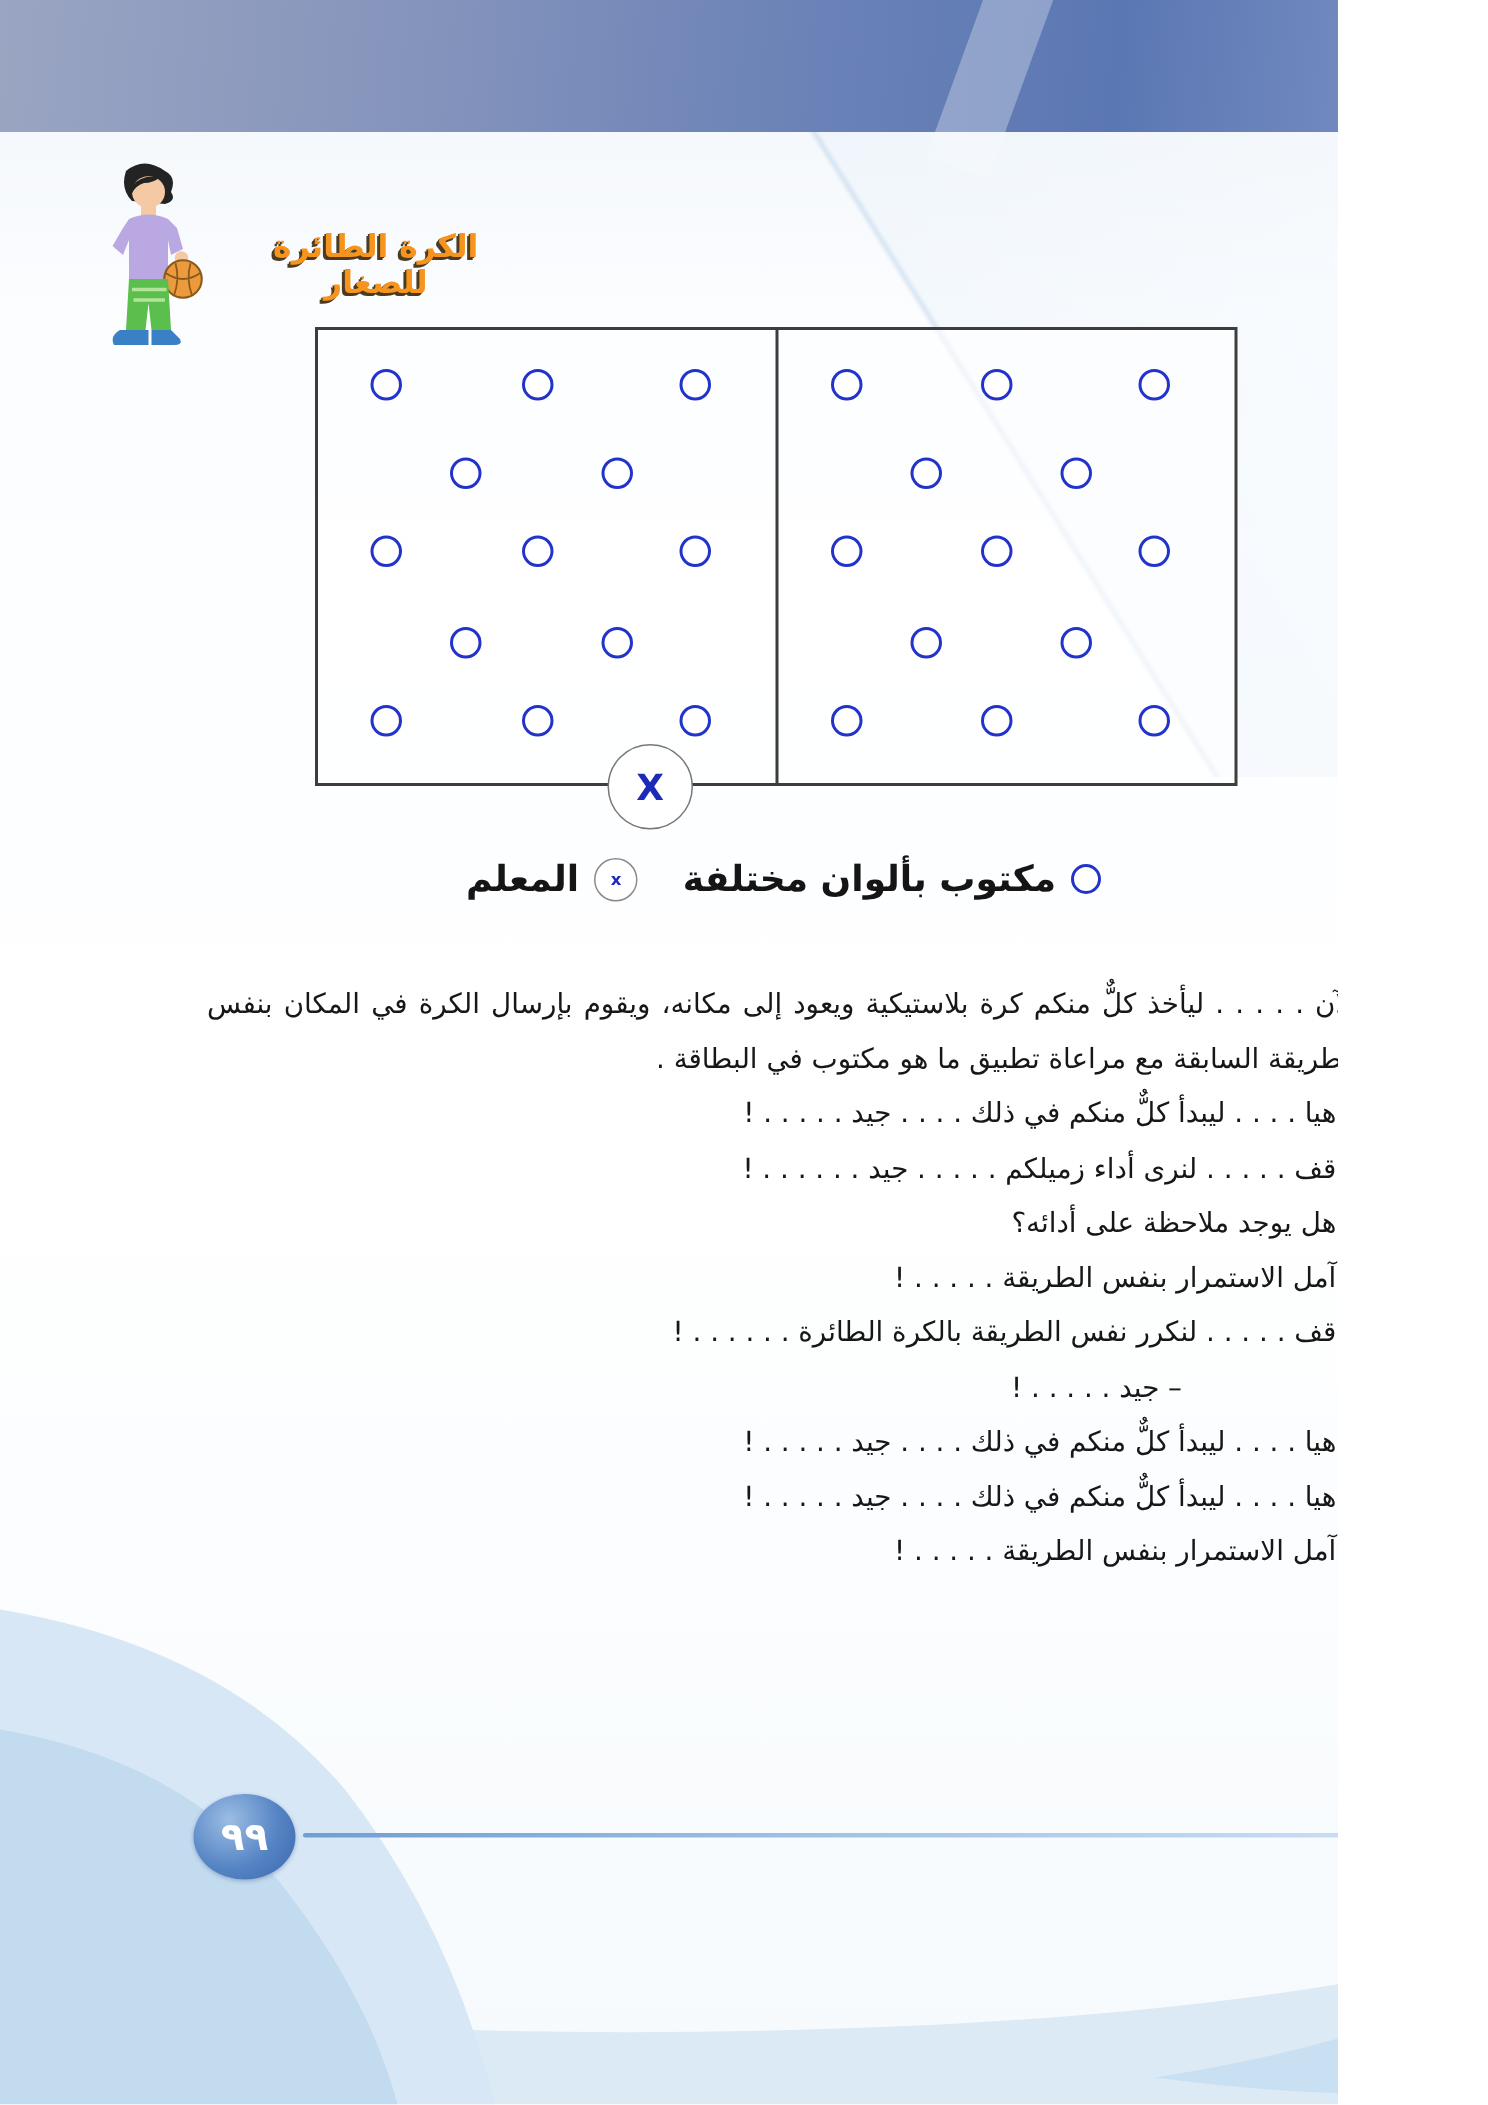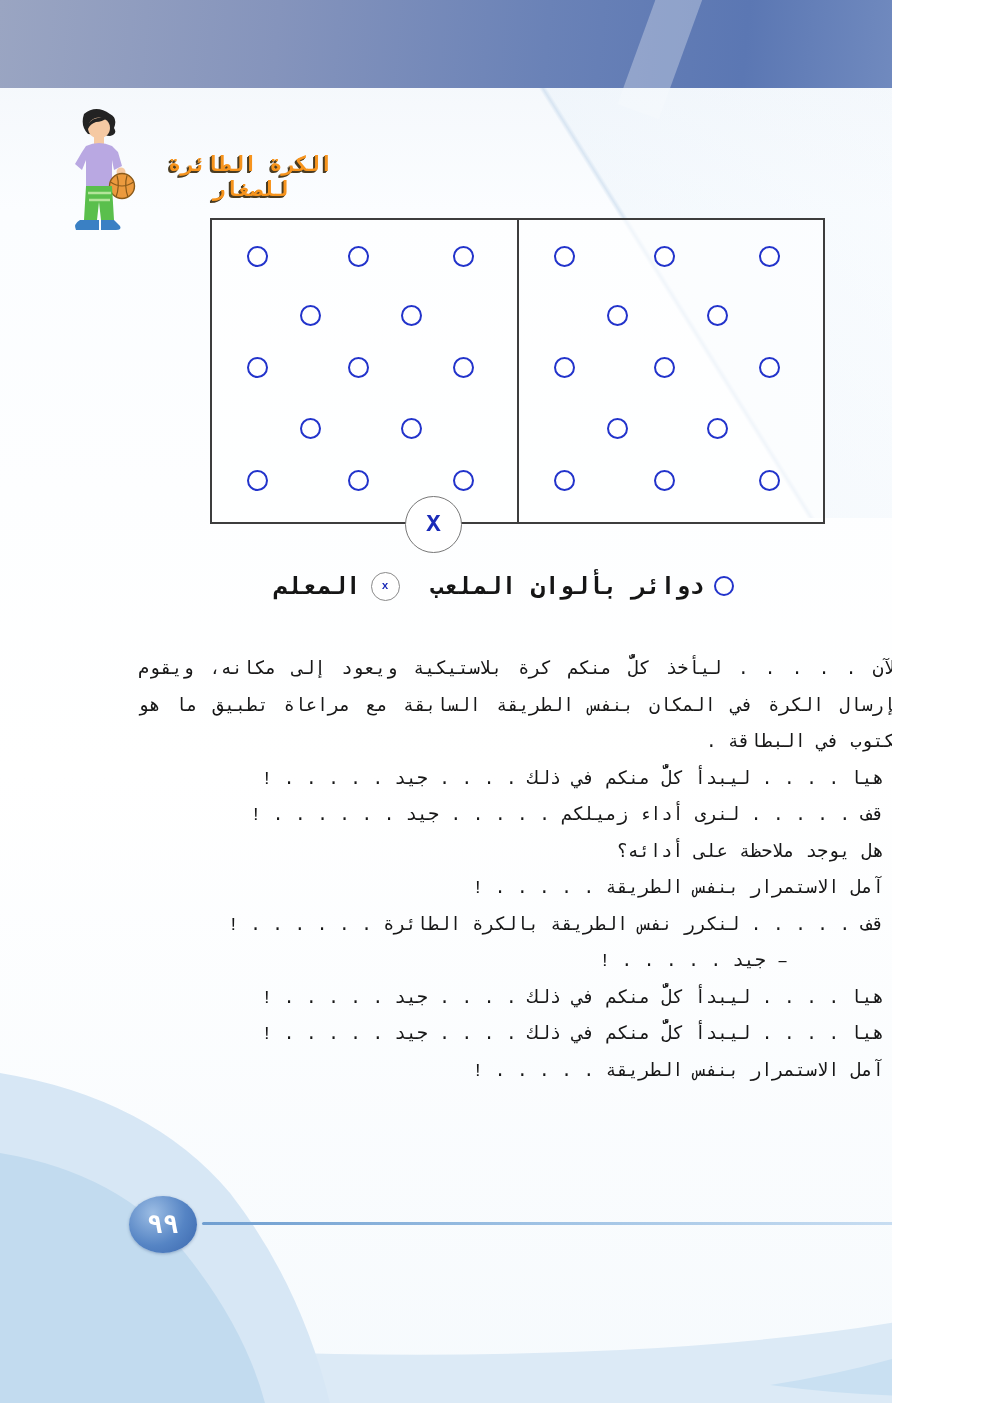--- a/index.html
+++ b/index.html
@@ -1,21 +1,20 @@
 <!DOCTYPE html>
 <html lang="ar"><head>
 <meta charset="utf-8">
 <style>
   * { margin:0; padding:0; box-sizing:border-box; }
   body { font-family:"DejaVu Sans", sans-serif; background:#fff; }
 
   .page {
     position:relative; width:892px; height:1403px; overflow:hidden;
     background:linear-gradient(180deg,#f1f5fa 0%,#fbfdff 15%,#ffffff 55%,#f6fafd 100%);
-    font-family:Liberation Mono, monospace;
   }
 
   
   .band {
     position:absolute; top:0; left:0; width:992px; height:88px;
     background:linear-gradient(95deg,#9aa5c2 0%,#8594bc 28%,#6a82b7 55%,#5b77b3 75%,#7e96c6 100%);
   }
   .band .streak {
     position:absolute; left:640px; top:-24px; width:44px; height:140px;
     background:rgba(255,255,255,0.3); transform:rotate(20deg);
@@ -156,21 +155,21 @@
         <span class="player-circle" style="left: calc(48% - 10.5px); top: calc(86.2% - 10.5px);"></span>
         <span class="player-circle" style="left: calc(82.5% - 10.5px); top: calc(86.2% - 10.5px);"></span>
       </div>
   </div>
   <div class="teacher-mark">
     <span>X</span>
   </div>
 
   <div class="legend">
     <span class="legend-circle"></span>
-    <span class="legend-label">دوائر بألوان الملعب</span>
+    <span class="legend-label">مكتوب بألوان مختلفة</span>
     <span class="legend-teacher-icon">
       <span>x</span>
     </span>
     <span class="legend-label">المعلم</span>
   </div>
 
   <div class="instructions">
       <div class="paragraph">الآن . . . . .  ليأخذ كلٌّ منكم كرة بلاستيكية ويعود إلى مكانه، ويقوم بإرسال الكرة في المكان بنفس الطريقة السابقة مع مراعاة تطبيق ما هو مكتوب في البطاقة .</div>
       <div class="dialogue">– هيا . . . .  ليبدأ كلٌّ منكم في ذلك . . . . جيد . . . . . !</div>
       <div class="dialogue">– قف . . . . . لنرى أداء زميلكم . . . . . جيد . . . . . . !</div>

